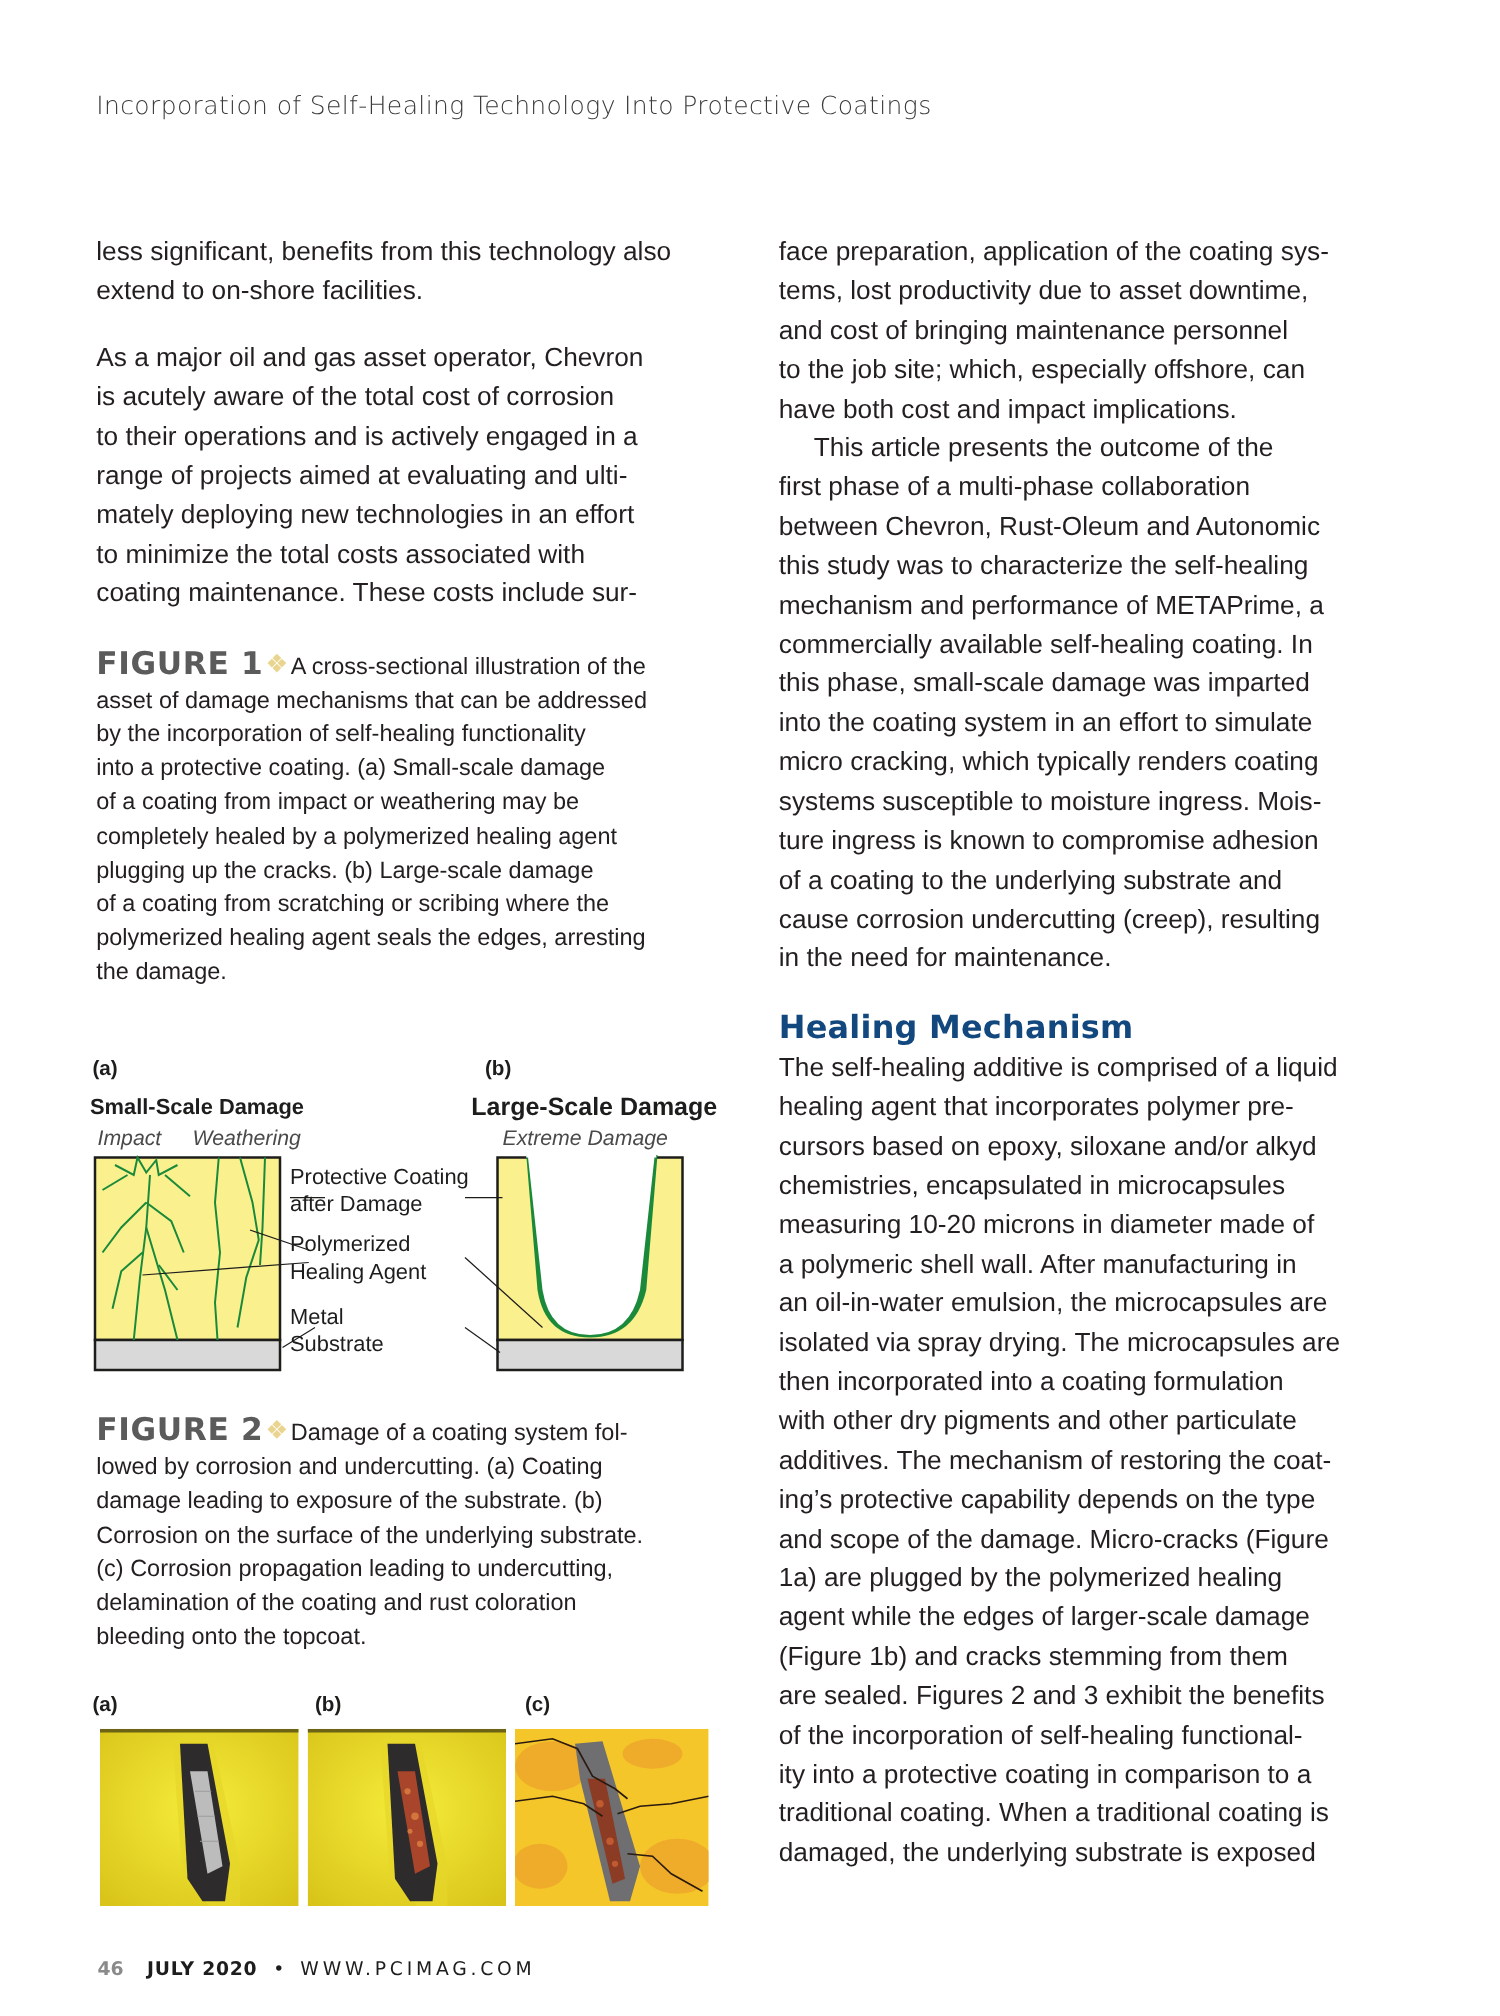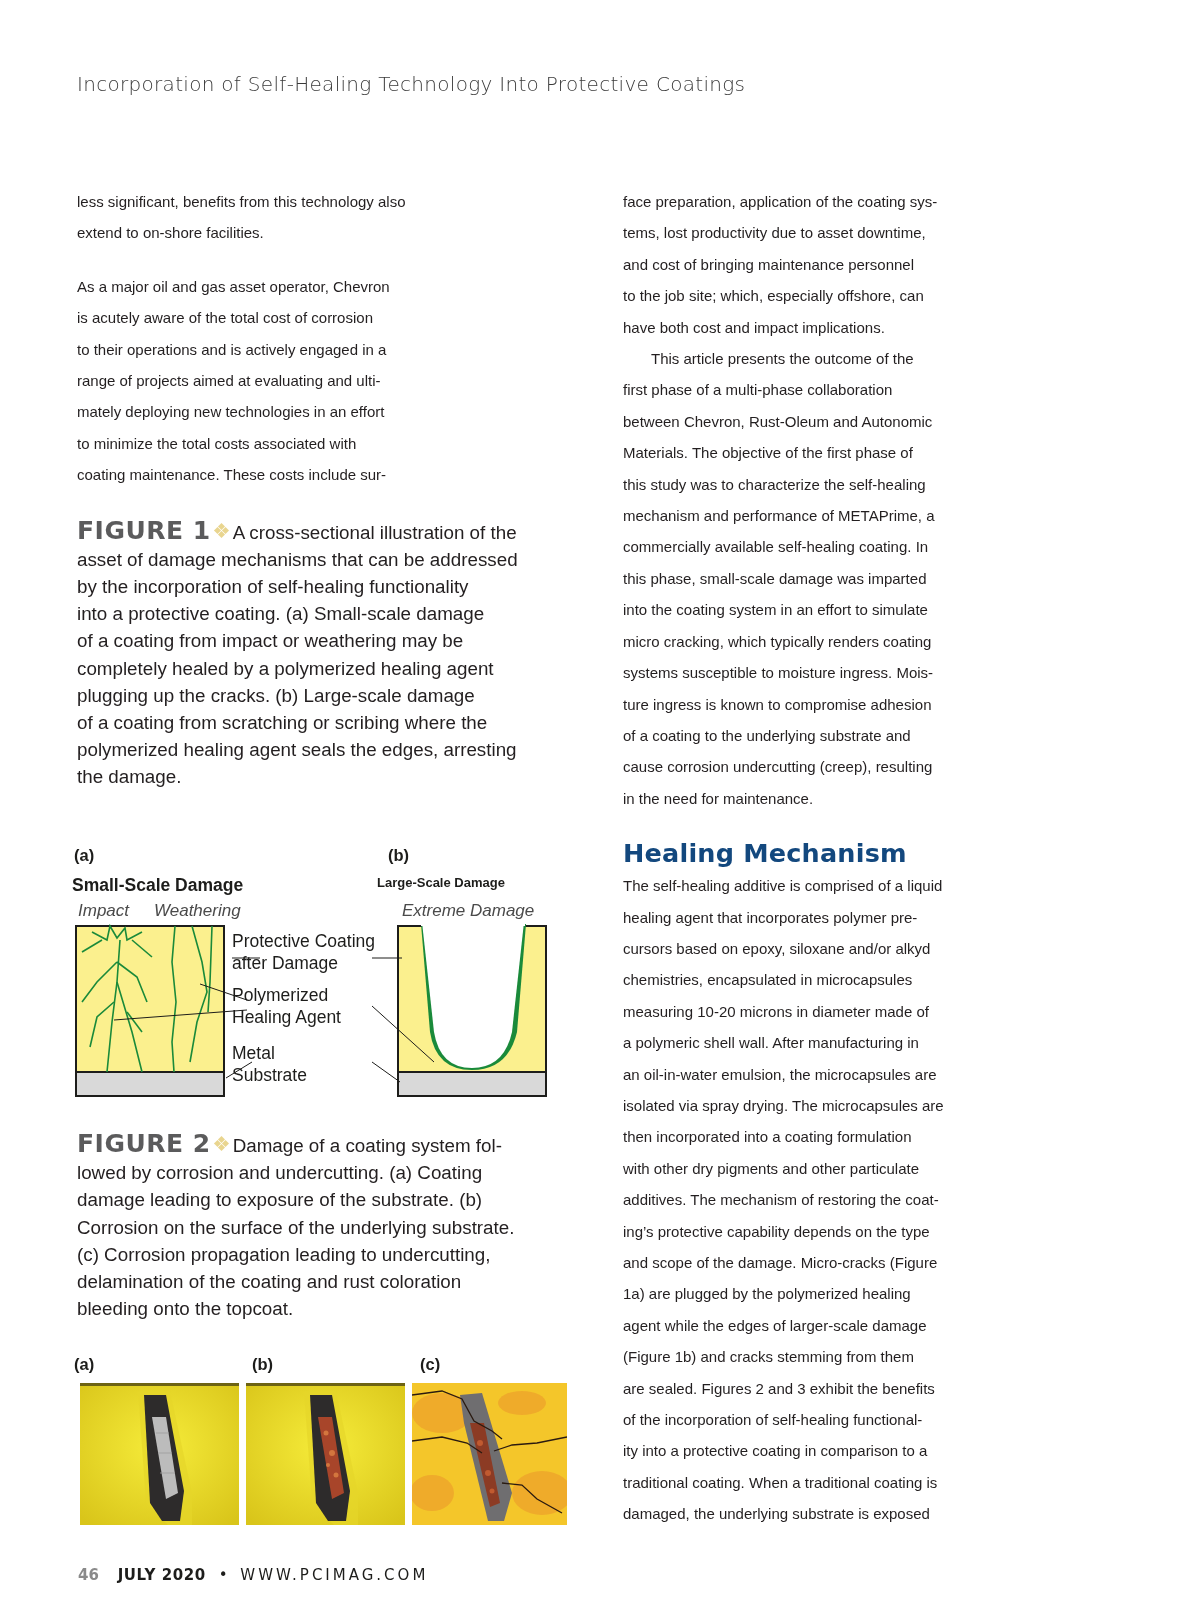--- a/index.html
+++ b/index.html
@@ -1,21 +1,21 @@
 <!DOCTYPE html>
 <html><head>
 <meta charset="utf-8">
 <style>
   html, body { margin: 0; padding: 0; background: #ffffff; }
   body { width: 1200px; height: 1613px; position: relative; overflow: hidden; color: #231f20; }
   .running-head { position: absolute; left: 77px; top: 72px; font-family: "DejaVu Sans", sans-serif; font-size: 20px; font-weight: 300; color: #3a3a3a; letter-spacing: 0.3px; }
   .col { position: absolute; top: 186px; width: 500px; font-family: "Liberation Sans", sans-serif; }
   .col-left { left: 77px; }
   .col-right { left: 623px; width: 505px; }
-  .body-text { font-size: 15px; line-height: 31.4px; color: #231f20; margin: 0; }
+  .body-text { font-size: 21px; line-height: 31.4px; color: #231f20; margin: 0; }
   .body-text .line { display: block; white-space: nowrap; }
   .indent { padding-left: 28px; }
   .section-head { font-family: "DejaVu Sans", sans-serif; font-weight: bold; color: #13487e; font-size: 25.5px; line-height: 34px; margin: 0; letter-spacing: 0.2px; }
   .gap-before-head { height: 22px; }
   .caption { font-family: "Liberation Sans", sans-serif; font-size: 18.8px; line-height: 27.2px; color: #231f20; }
   .caption .line { display: block; white-space: nowrap; }
   .fig-label { font-family: "DejaVu Sans", sans-serif; font-weight: bold; font-size: 25px; color: #5b5b5c; letter-spacing: 0.5px; }
   .diamond { display: inline-block; width: 14px; height: 14px; position: relative; margin: 0 4px 0 4px; vertical-align: 1px; }
   .diamond i { position: absolute; width: 5px; height: 5px; background: #e9d58f; transform: rotate(45deg); }
   .fig1 { position: absolute; left: 72px; top: 846px; width: 510px; height: 270px; }
@@ -66,21 +66,21 @@
     <span class="line">of a coating from scratching or scribing where the</span>
     <span class="line">polymerized healing agent seals the edges, arresting</span>
     <span class="line">the damage.</span>
   </div>
 </div>
 
 <div class="fig1">
   <span class="sub" style="left:2px;top:0">(a)</span>
   <span class="sub" style="left:316px;top:0">(b)</span>
   <span class="sub" style="left:0;top:29px;font-size:17.5px">Small-Scale Damage</span>
-  <span class="sub" style="left:305px;top:29px;font-size:13px">Large-Scale Damage</span>
+  <span class="sub" style="left:305px;top:29px;font-size:20px">Large-Scale Damage</span>
   <span class="ital" style="left:6px;top:55px">Impact</span>
   <span class="ital" style="left:82px;top:55px">Weathering</span>
   <span class="ital" style="left:330px;top:55px">Extreme Damage</span>
 
   <svg width="510" height="200" viewBox="0 0 510 200" style="position:absolute;left:0;top:76px">
 
     <rect x="4" y="4" width="148" height="146" fill="#fbf08e" stroke="#1d1d1b" stroke-width="2"></rect>
     <rect x="4" y="150" width="148" height="24" fill="#d9d9d9" stroke="#1d1d1b" stroke-width="2"></rect>
     <g stroke="#1a8a3a" stroke-width="1.6" fill="none">
       <path d="M20 10 L35 18 L38 4 L45 16 L53 6 L55 18 L70 10"></path>
@@ -216,21 +216,20 @@
     <span class="line">face preparation, application of the coating sys-</span>
     <span class="line">tems, lost productivity due to asset downtime,</span>
     <span class="line">and cost of bringing maintenance personnel</span>
     <span class="line">to the job site; which, especially offshore, can</span>
     <span class="line">have both cost and impact implications.</span>
   </p>
   <p class="body-text">
     <span class="line indent">This article presents the outcome of the</span>
     <span class="line">first phase of a multi-phase collaboration</span>
     <span class="line">between Chevron, Rust-Oleum and Autonomic</span>
-    <span class="line">Materials. The objective of the first phase of</span>
     <span class="line">this study was to characterize the self-healing</span>
     <span class="line">mechanism and performance of METAPrime, a</span>
     <span class="line">commercially available self-healing coating. In</span>
     <span class="line">this phase, small-scale damage was imparted</span>
     <span class="line">into the coating system in an effort to simulate</span>
     <span class="line">micro cracking, which typically renders coating</span>
     <span class="line">systems susceptible to moisture ingress. Mois-</span>
     <span class="line">ture ingress is known to compromise adhesion</span>
     <span class="line">of a coating to the underlying substrate and</span>
     <span class="line">cause corrosion undercutting (creep), resulting</span>

